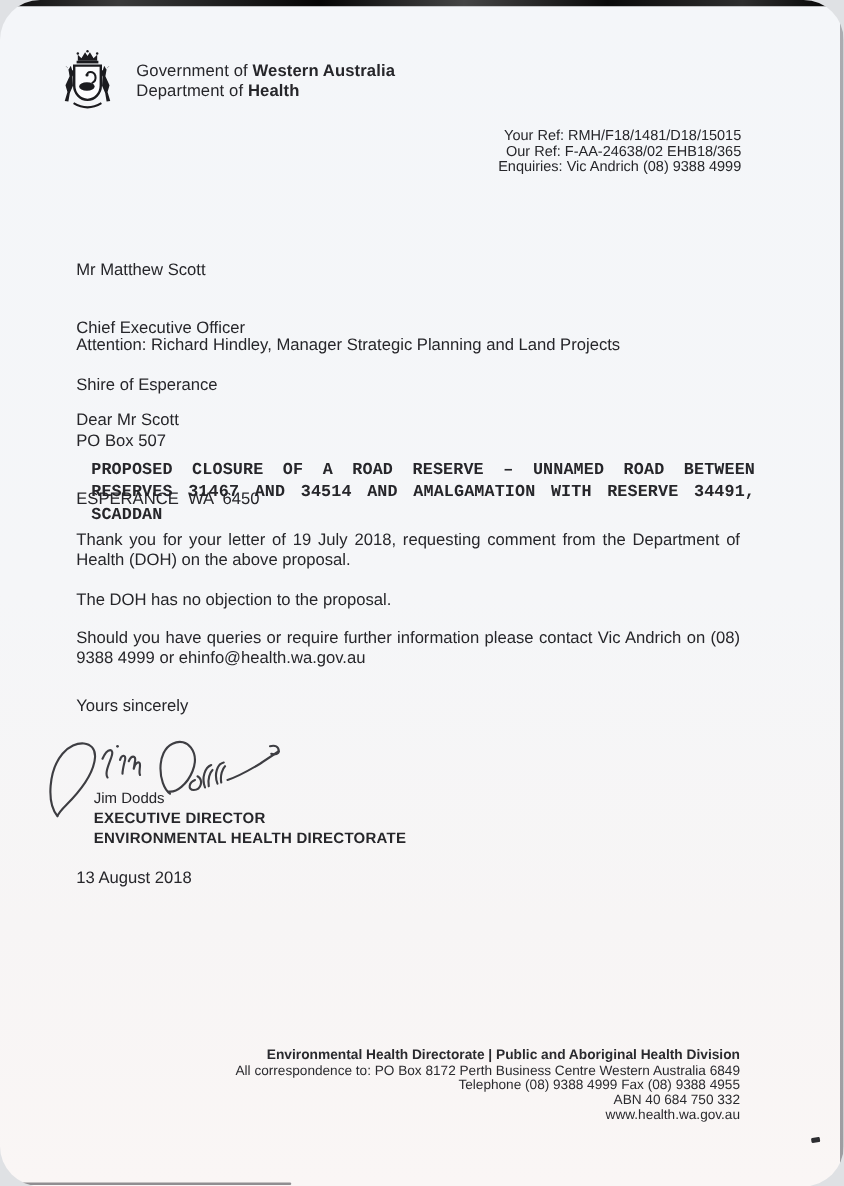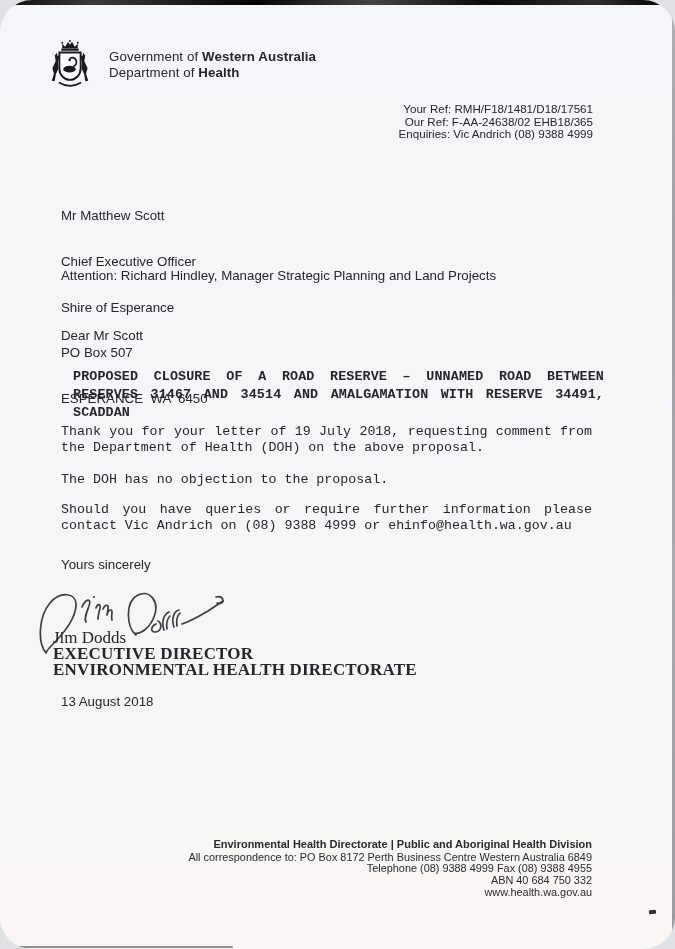--- a/index.html
+++ b/index.html
@@ -28,28 +28,28 @@
 
   .refs{position:absolute;right:82px;top:103px;text-align:right;font-size:11.6px;line-height:12.6px;}
 
   .recipient{position:absolute;left:61px;top:178px;font-size:13.3px;line-height:15.2px;white-space:pre;}
   .attention{position:absolute;left:61px;top:268px;font-size:13.3px;}
   .salutation{position:absolute;left:61px;top:328px;font-size:13.3px;}
 
   .subject{position:absolute;left:61px;top:356px;width:531px;margin:12px;
     font-size:13.4px;font-weight:bold;line-height:18.2px;text-align:justify;letter-spacing:.1px;font-family:Liberation Mono, monospace;}
 
-  .para{position:absolute;left:61px;width:531px;margin:0;font-size:13.3px;line-height:16.2px;font-family:Liberation Mono, monospace;}
+  .para{position:absolute;left:61px;width:531px;margin:0;font-size:13.3px;line-height:16.2px;}
   .para1{top:424px;text-align:justify;}
   .para2{top:472px;}
   .para3{top:502px;text-align:justify;}
 
   .valediction{position:absolute;left:61px;top:557px;font-size:13.3px;}
   .signature{position:absolute;left:36px;top:582px;}
-  .signatory{position:absolute;left:53px;top:630px;font-size:17px;line-height:16.2px;font-family:Liberation Serif, serif;}
+  .signatory{position:absolute;left:75px;top:630px;font-size:12px;line-height:16.2px;}
   .sig-title{font-weight:bold;letter-spacing:.2px;}
   .letter-date{position:absolute;left:61px;top:694px;font-size:13.3px;}
 
   .footer{position:absolute;right:83px;top:839px;text-align:right;font-size:10.9px;line-height:11.7px;color:#2a2a2e;}
   .footer .f-bold{font-weight:bold;font-size:11px;margin-bottom:1px;}
 </style>
 </head>
 <body>
 
 <div class="page">
@@ -80,21 +80,21 @@
 
     <path d="M20.5 47 q11.5 7 23 0" fill="none" stroke="#1b1b1f" stroke-width="1.7"></path>
   </svg>
 
   <div class="org">
     <div><span>Government of </span><b>Western Australia</b></div>
     <div><span>Department of </span><b>Health</b></div>
   </div>
 
   <div class="refs">
-    <div>Your Ref: RMH/F18/1481/D18/17561</div>
+    <div>Your Ref: RMH/F18/1481/D18/15015</div>
     <div>Our Ref: F-AA-24638/02 EHB18/365</div>
     <div>Enquiries: Vic Andrich (08) 9388 4999</div>
   </div>
 
   <div class="recipient">
     <div>Mr Matthew Scott</div>
     <div>Chief Executive Officer</div>
     <div>Shire of Esperance</div>
     <div>PO Box 507</div>
     <div>ESPERANCE  WA  6450</div>

